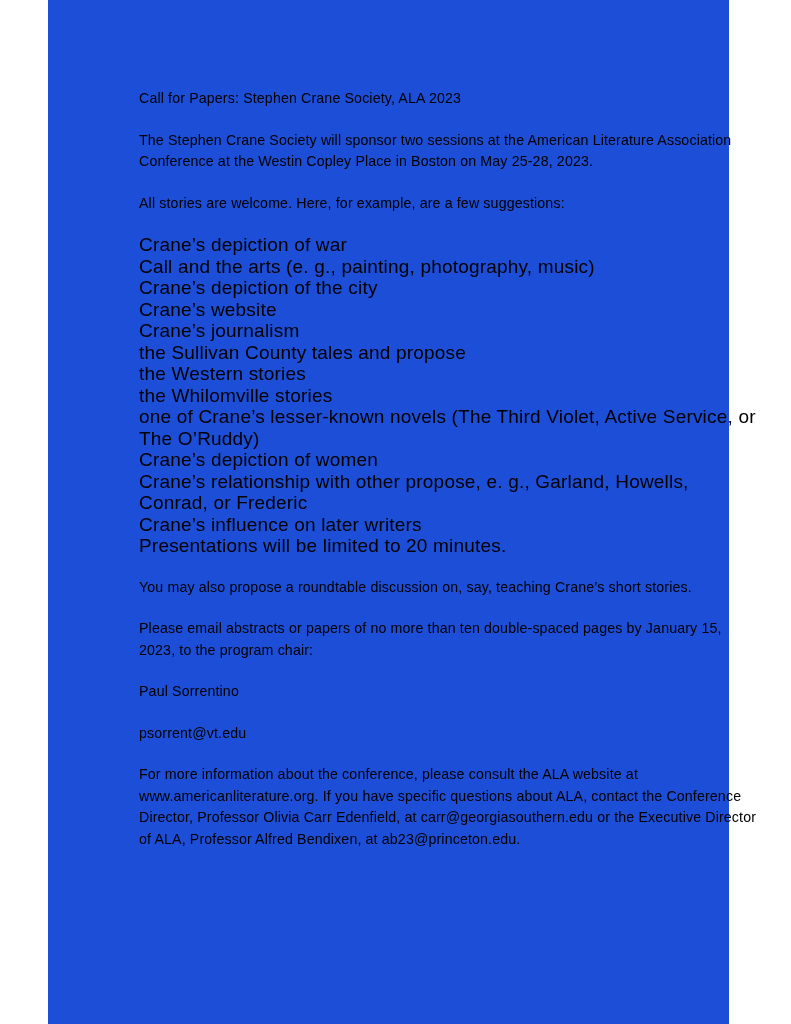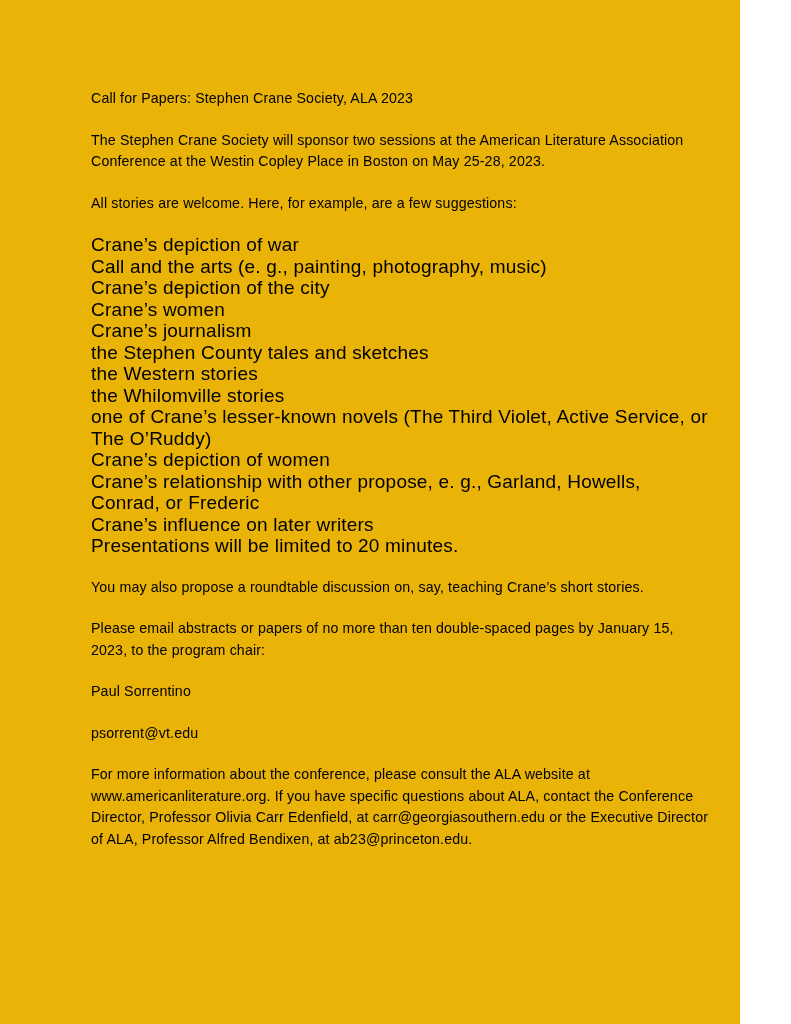--- a/index.html
+++ b/index.html
@@ -9,24 +9,25 @@
   }
   body {
     width: 791px;
     height: 1024px;
     font-family: "Liberation Sans", sans-serif;
     color: #000000;
     -webkit-font-smoothing: antialiased;
   }
   .page {
     position: relative;
-    width: 740px;
+    width: 681px;
     height: 1024px;
-    background: #eab308;
+    background: #1d4ed8;
     box-sizing: border-box;
+    margin-left: 48px;
   }
   .doc-body {
     position: absolute;
     left: 91px;
     top: 88px;
     width: 620px;
   }
   .para {
     font-size: 14.2px;
     line-height: 21.5px;
@@ -53,23 +54,23 @@
     <p class="para">Call for Papers: Stephen Crane Society, ALA 2023</p>
 
     <p class="para">The Stephen Crane Society will sponsor two sessions at the American Literature Association Conference at the Westin Copley Place in Boston on May 25-28, 2023.</p>
 
     <p class="para">All stories are welcome. Here, for example, are a few suggestions:</p>
 
     <ul class="list">
       <li>Crane’s depiction of war</li>
       <li>Call and the arts (e. g., painting, photography, music)</li>
       <li>Crane’s depiction of the city</li>
-      <li>Crane’s women</li>
+      <li>Crane’s website</li>
       <li>Crane’s journalism</li>
-      <li>the Stephen County tales and sketches</li>
+      <li>the Sullivan County tales and propose</li>
       <li>the Western stories</li>
       <li>the Whilomville stories</li>
       <li>one of Crane’s lesser-known novels (The Third Violet, Active Service, or The O’Ruddy)</li>
       <li>Crane’s depiction of women</li>
       <li>Crane’s relationship with other propose, e. g., Garland, Howells, Conrad, or Frederic</li>
       <li>Crane’s influence on later writers</li>
       <li>Presentations will be limited to 20 minutes.</li>
     </ul>
 
     <p class="para">You may also propose a roundtable discussion on, say, teaching Crane’s short stories.</p>

